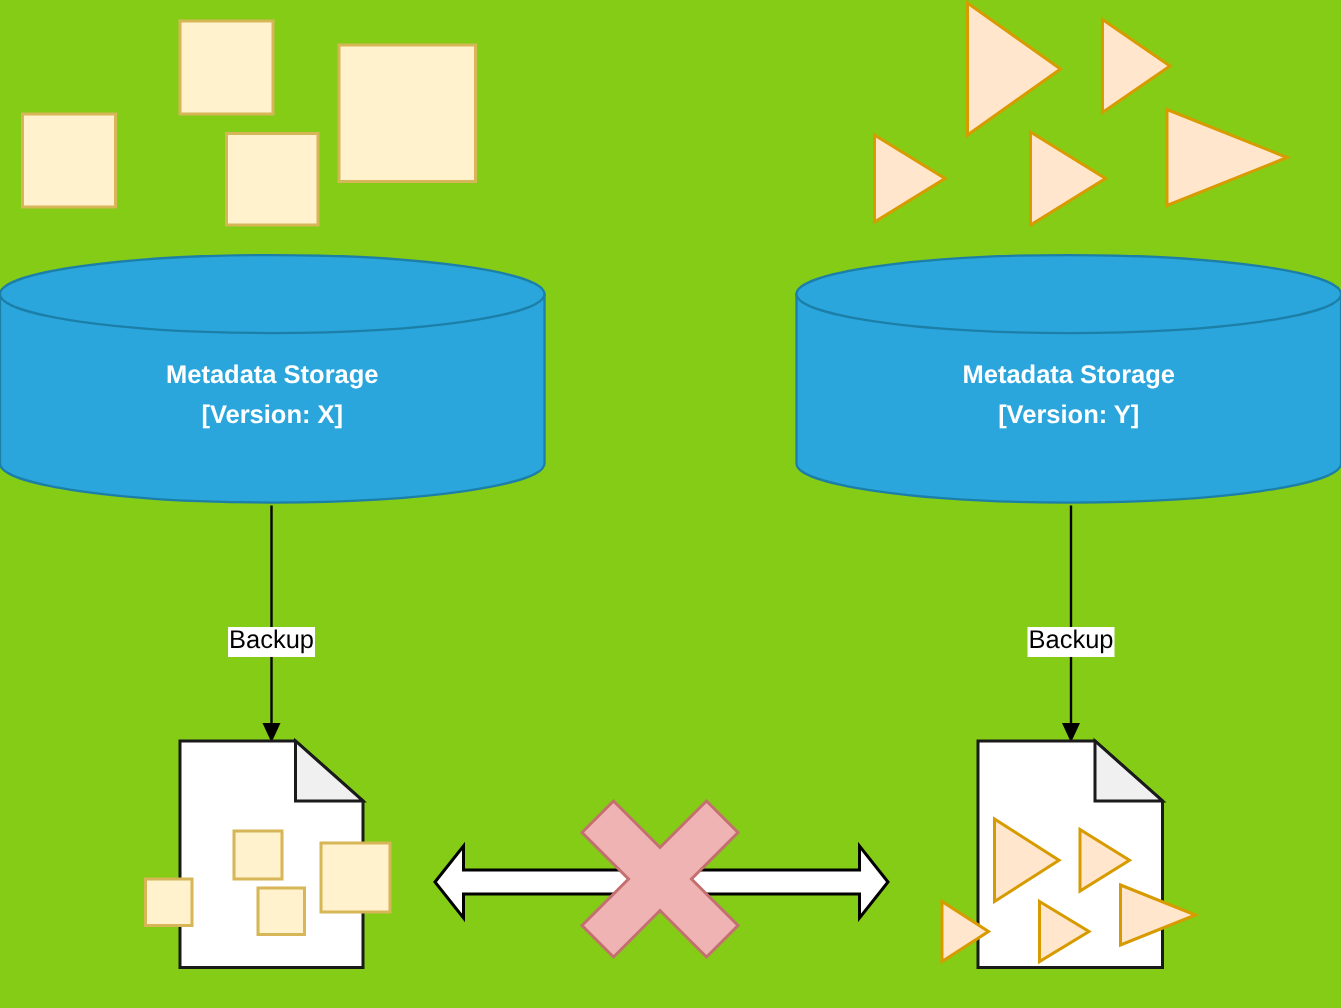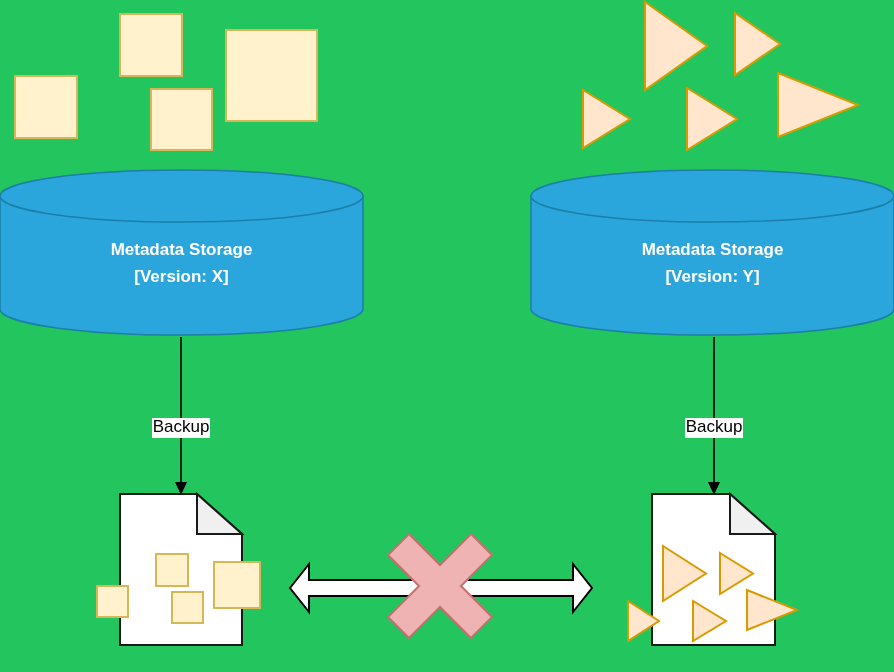--- a/index.html
+++ b/index.html
@@ -7,21 +7,21 @@
     padding: 0;
     background: #ffffff;
   }
   body {
     font-family: "Liberation Sans", sans-serif;
   }
   #canvas {
     position: relative;
     width: 894px;
     height: 672px;
-    background: #22c55e;
+    background: #84cc16;
     overflow: hidden;
   }
   #svg-root {
     position: absolute;
     top: 0;
     left: 0;
     width: 894px;
     height: 672px;
   }
   .cyl-label {

